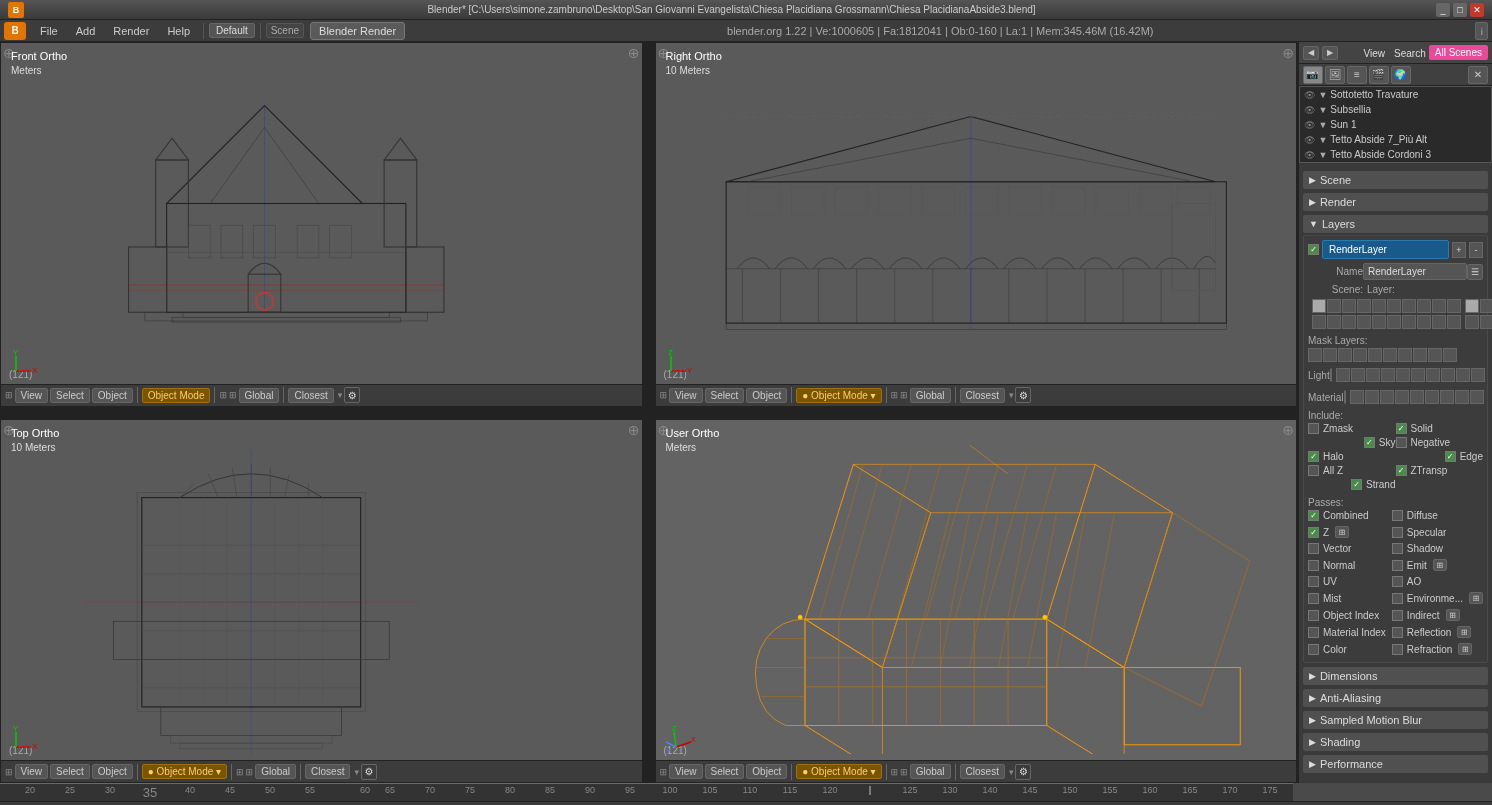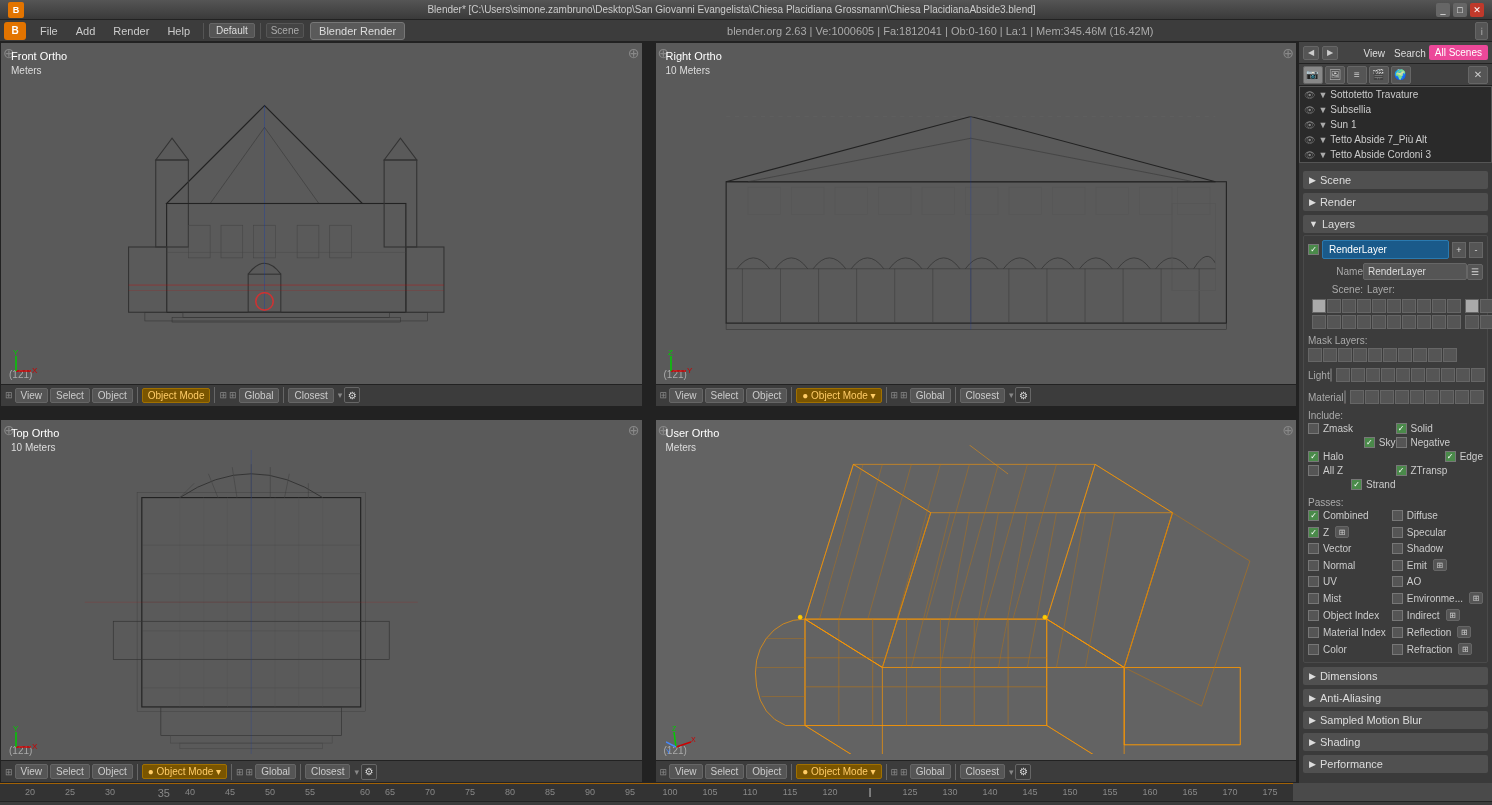--- a/index.html
+++ b/index.html
@@ -473,21 +473,21 @@
   <div class="menu-logo">B</div>
   <div class="menu-item">File</div>
   <div class="menu-item">Add</div>
   <div class="menu-item">Render</div>
   <div class="menu-item">Help</div>
   <div style="width:1px;height:16px;background:#555;margin:0 3px;"></div>
   <div style="background:#555;border:1px solid #666;padding:1px 6px;border-radius:2px;font-size:10px;color:#ddd;cursor:pointer;">Default</div>
   <div style="width:1px;height:16px;background:#555;margin:0 3px;"></div>
   <div style="background:#444;border:1px solid #555;padding:1px 4px;border-radius:2px;font-size:10px;color:#aaa;margin-right:4px;">Scene</div>
   <button class="engine-btn">Blender Render</button>
-  <div class="info-bar">blender.org 2.63 | Ve:1000605 | Fa:1812041 | Ob:0-160 | La:1 | Mem:345.46M (16.42M)</div>
+  <div class="info-bar">blender.org 1.22 | Ve:1000605 | Fa:1812041 | Ob:0-160 | La:1 | Mem:345.46M (16.42M)</div>
   <div style="background:#555;border:1px solid #666;padding:1px 4px;border-radius:2px;font-size:10px;color:#aaa;cursor:pointer;">ℹ</div>
 </div>
 
 <div id="main">
 
   <div id="viewports">
 
     <div class="viewport vp-front">
       <div class="viewport-label">
         <div>Front Ortho</div>
@@ -1215,21 +1215,21 @@
     </div>
   </div>
 
 </div>
 
 <div id="ruler">
   <div class="ruler-marks">
     <span style="width:40px;text-align:center;color:#888;font-size:9px;">20</span>
     <span style="width:40px;text-align:center;color:#888;font-size:9px;">25</span>
     <span style="width:40px;text-align:center;color:#888;font-size:9px;">30</span>
-    <span style="width:40px;text-align:right;color:#888;font-size:11px;">35</span>
+    <span style="width:40px;text-align:center;color:#888;font-size:13px;">35</span>
     <span style="width:40px;text-align:center;color:#888;font-size:9px;">40</span>
     <span style="width:40px;text-align:center;color:#888;font-size:9px;">45</span>
     <span style="width:40px;text-align:center;color:#888;font-size:9px;">50</span>
     <span style="width:40px;text-align:center;color:#888;font-size:9px;">55</span>
     <span style="width:40px;text-align:right;color:#888;font-size:9px;">60</span>
     <span style="width:40px;text-align:center;color:#888;font-size:9px;">65</span>
     <span style="width:40px;text-align:center;color:#888;font-size:9px;">70</span>
     <span style="width:40px;text-align:center;color:#888;font-size:9px;">75</span>
     <span style="width:40px;text-align:center;color:#888;font-size:9px;">80</span>
     <span style="width:40px;text-align:center;color:#888;font-size:9px;">85</span>

